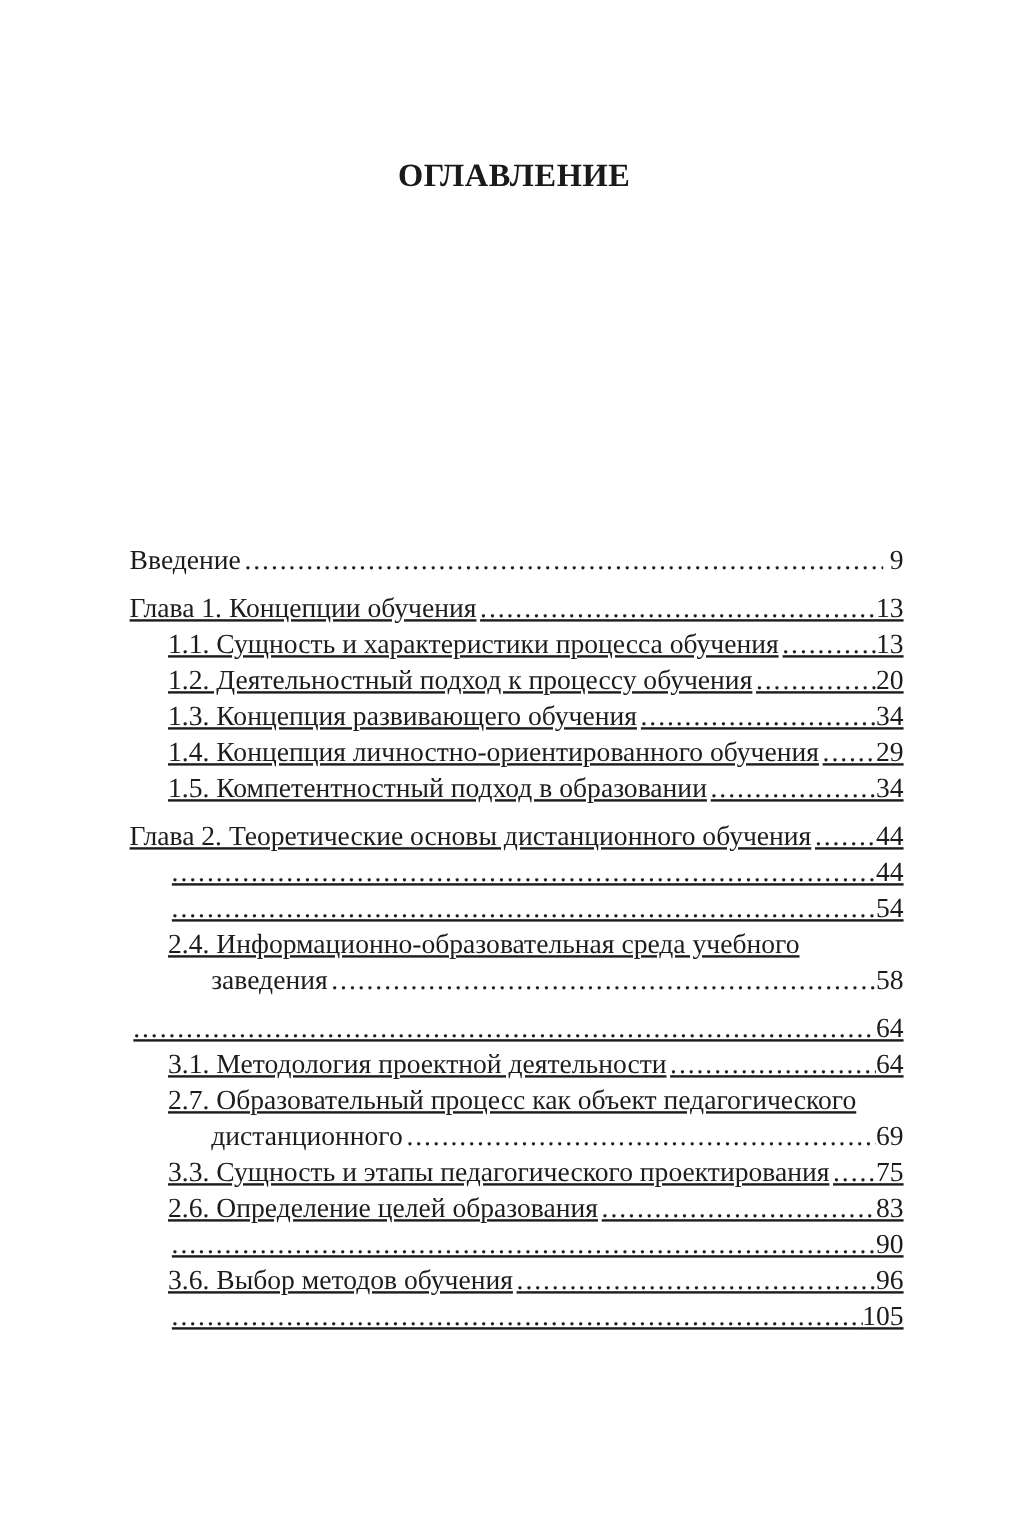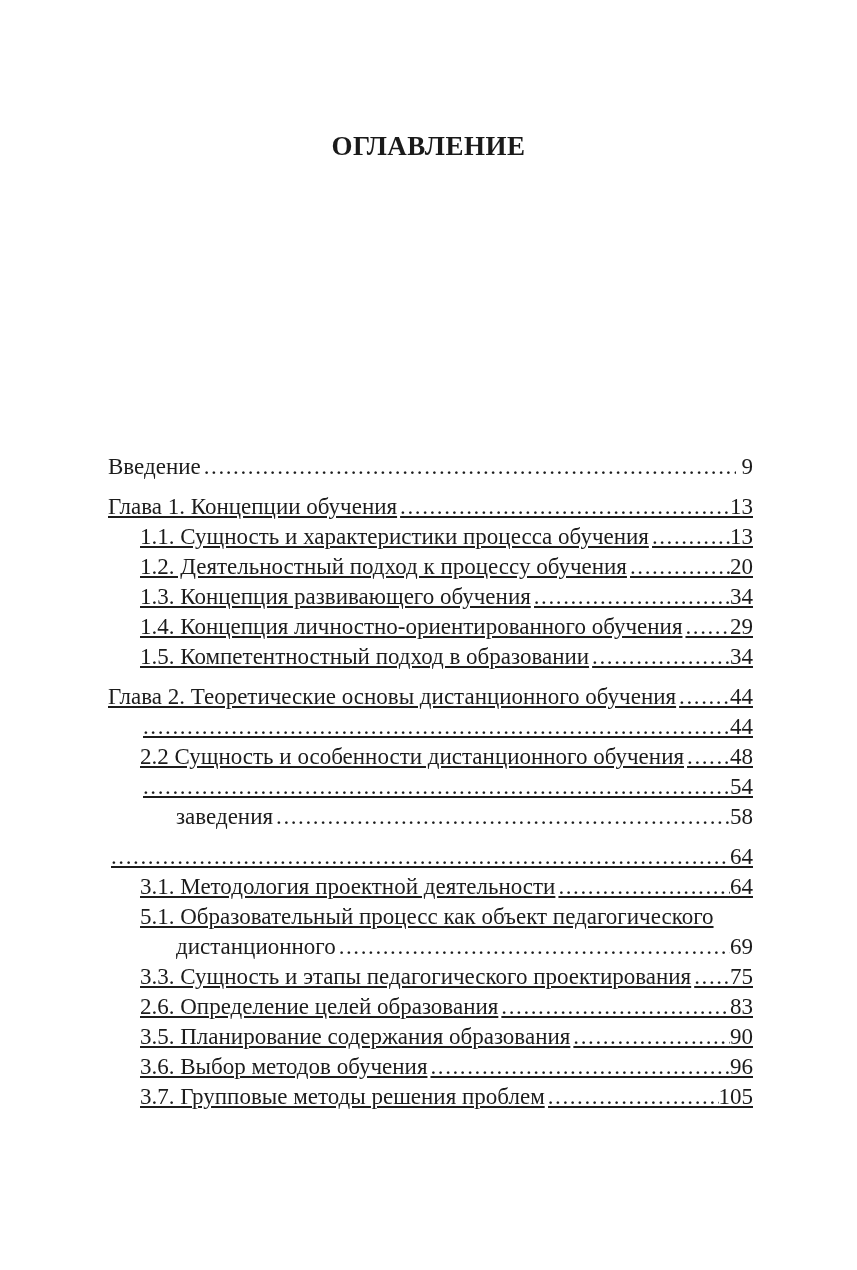--- a/index.html
+++ b/index.html
@@ -127,32 +127,28 @@
         </div>
       </div>
       <div class="toc-entry lvl-sub">
         <div class="toc-line first">
           <span class="dots"></span>
           <span class="toc-page">44</span>
         </div>
       </div>
       <div class="toc-entry lvl-sub">
         <div class="toc-line first">
-          <span class="toc-text">2.2 Сущность и особенности дистанционного обучения</span>
-          <span class="dots"></span>
-          <span class="toc-page">48</span>
-        </div>
-      </div>
-      <div class="toc-entry lvl-sub">
-        <div class="toc-line first">
           <span class="dots"></span>
           <span class="toc-page">54</span>
         </div>
       </div>
       <div class="toc-entry lvl-sub">
+        <div class="toc-line first">
+          <span class="toc-text">2.4. Информационно-образовательная среда учебного</span>
+        </div>
         <div class="toc-line cont">
           <span class="toc-text">заведения</span>
           <span class="dots"></span>
           <span class="toc-page">58</span>
         </div>
       </div>
       <div class="toc-entry lvl-chapter">
         <div class="toc-line first">
           <span class="dots"></span>
           <span class="toc-page">64</span>
@@ -160,21 +156,21 @@
       </div>
       <div class="toc-entry lvl-sub">
         <div class="toc-line first">
           <span class="toc-text">3.1. Методология проектной деятельности</span>
           <span class="dots"></span>
           <span class="toc-page">64</span>
         </div>
       </div>
       <div class="toc-entry lvl-sub">
         <div class="toc-line first">
-          <span class="toc-text">5.1. Образовательный процесс как объект педагогического</span>
+          <span class="toc-text">2.7. Образовательный процесс как объект педагогического</span>
         </div>
         <div class="toc-line cont">
           <span class="toc-text">дистанционного</span>
           <span class="dots"></span>
           <span class="toc-page">69</span>
         </div>
       </div>
       <div class="toc-entry lvl-sub">
         <div class="toc-line first">
           <span class="toc-text">3.3. Сущность и этапы педагогического проектирования</span>
@@ -184,33 +180,31 @@
       </div>
       <div class="toc-entry lvl-sub">
         <div class="toc-line first">
           <span class="toc-text">2.6. Определение целей образования</span>
           <span class="dots"></span>
           <span class="toc-page">83</span>
         </div>
       </div>
       <div class="toc-entry lvl-sub">
         <div class="toc-line first">
-          <span class="toc-text">3.5. Планирование содержания образования</span>
           <span class="dots"></span>
           <span class="toc-page">90</span>
         </div>
       </div>
       <div class="toc-entry lvl-sub">
         <div class="toc-line first">
           <span class="toc-text">3.6. Выбор методов обучения</span>
           <span class="dots"></span>
           <span class="toc-page">96</span>
         </div>
       </div>
       <div class="toc-entry lvl-sub">
         <div class="toc-line first">
-          <span class="toc-text">3.7. Групповые методы решения проблем</span>
           <span class="dots"></span>
           <span class="toc-page">105</span>
         </div>
       </div>
     </div>
 </div>
 
 </body></html>

